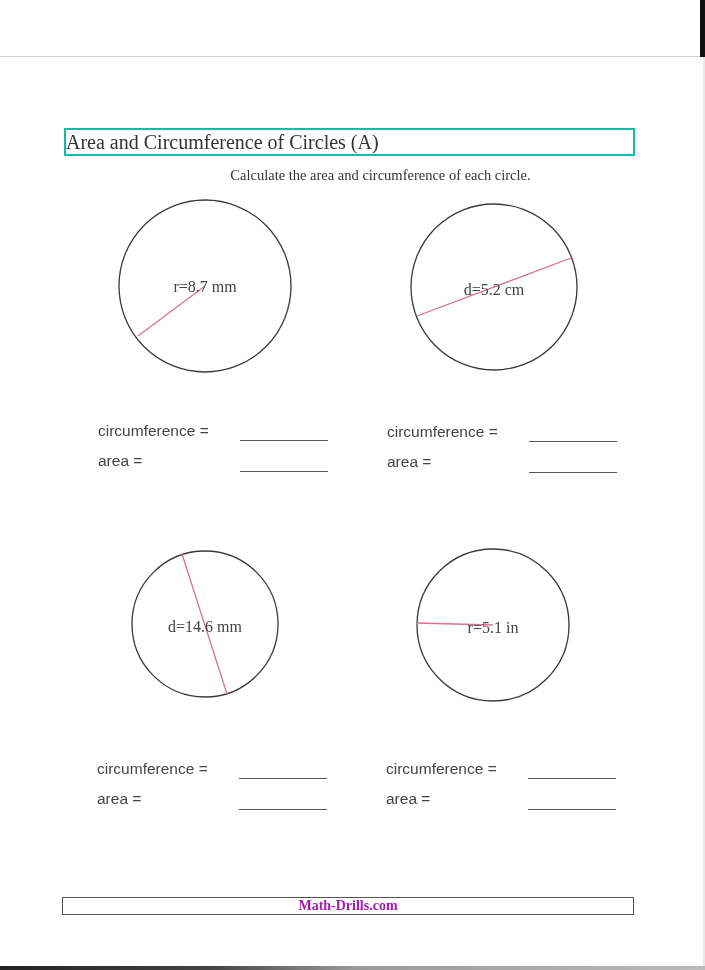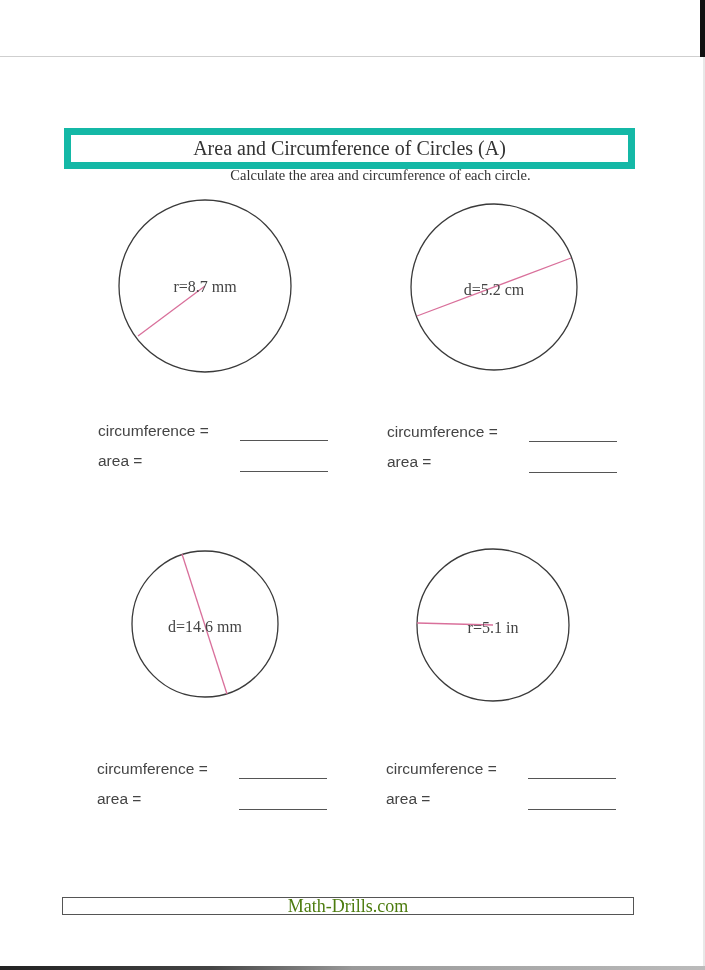--- a/index.html
+++ b/index.html
@@ -35,26 +35,26 @@
     }
     .scan-bottom-edge {
       position: absolute;
       left: 0; top: 966px;
       width: 705px; height: 4px;
       background: linear-gradient(90deg, #222 0%, #444 30%, #999 50%, #bbb 100%);
     }
     .title-box {
       position: absolute;
       left: 64px; top: 128px;
-      width: 571px; height: 41px;
-      border: 7px solid #14b8a6;
+      width: 571px; height: 28px;
+      border: 2px solid #14b8a6;
       box-sizing: border-box;
       display: flex;
       align-items: center;
-      justify-content: center;
+      justify-content: flex-start;
       font-family: "Liberation Serif", "DejaVu Serif", serif;
       font-size: 20px;
       color: #333;
     }
     .instructions {
       position: absolute;
       left: 0; top: 167px;
       width: 705px;
       text-align: center;
       font-family: "Liberation Serif", "DejaVu Serif", serif;
@@ -99,22 +99,23 @@
     .footer-box {
       position: absolute;
       left: 62px; top: 897px;
       width: 572px; height: 18px;
       border: 1px solid #555;
       box-sizing: border-box;
       display: flex;
       align-items: center;
       justify-content: center;
       font-family: "Liberation Serif", "DejaVu Serif", serif;
-      font-size: 18px;
-      color: #4d7c0f;
+      font-size: 14px;
+      color: #a21caf;
+      font-weight: bold;
     }
   </style>
 </head>
 <body>
 
 <div class="scan-top-line"></div>
 <div class="scan-right-edge"></div>
 <div class="scan-right-edge-low"></div>
 <div class="scan-bottom-edge"></div>
 

